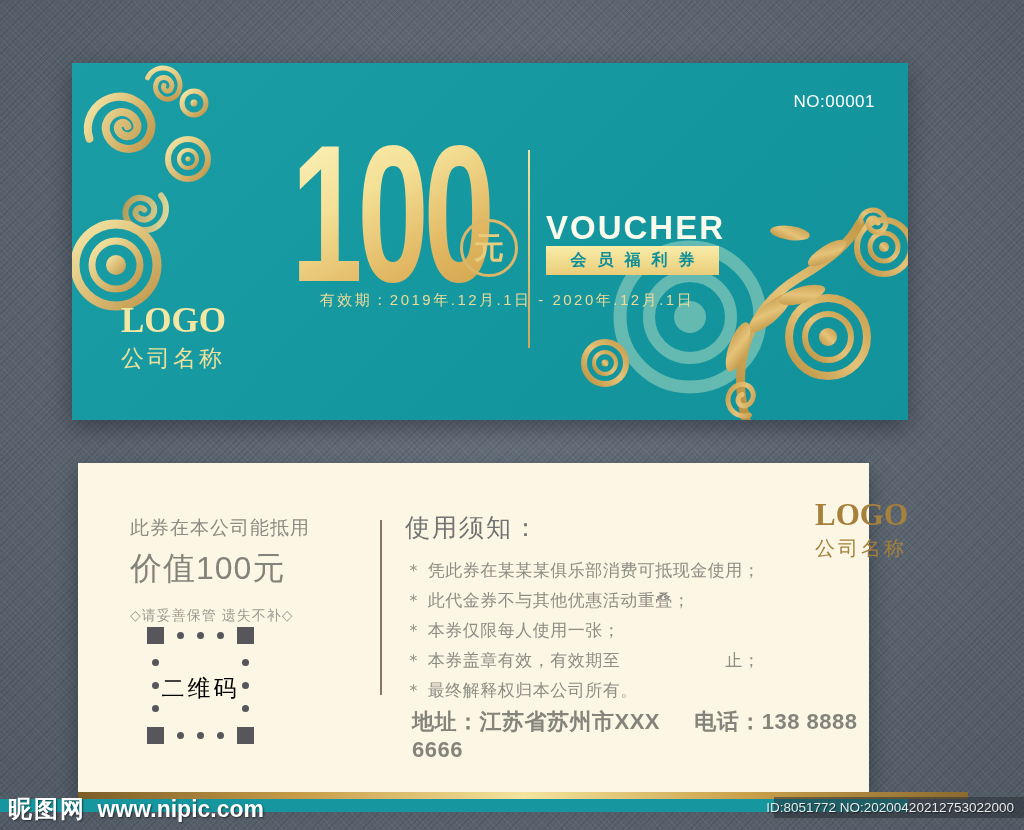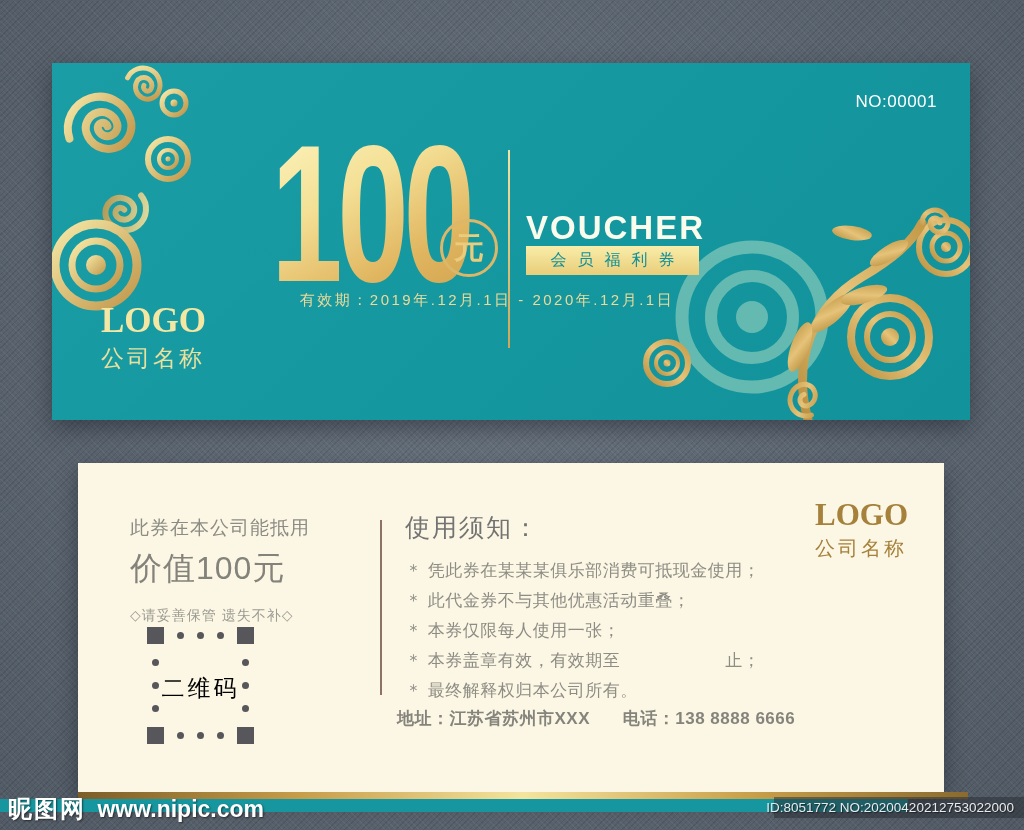--- a/index.html
+++ b/index.html
@@ -10,21 +10,21 @@
     position:relative; width:1024px; height:830px;
     background-color:#5e6975;
     background-image:
       radial-gradient(ellipse at 50% 42%, rgba(255,255,255,0.07), rgba(0,0,0,0.14)),
       repeating-linear-gradient(45deg, rgba(255,255,255,0.05) 0 1px, transparent 1px 4px),
       repeating-linear-gradient(-45deg, rgba(0,0,0,0.10) 0 1px, transparent 1px 4px);
   }
 
   
   .voucher {
-    position:absolute; left:52px; top:63px; width:918px; height:357px;
+    position:absolute; left:72px; top:63px; width:836px; height:357px;
     background:linear-gradient(135deg,#1b9da6 0%,#1597a0 55%,#12929b 100%);
     box-shadow:0 8px 22px rgba(15,20,30,0.45);
     overflow:hidden;
   }
   .serial { position:absolute; top:29px; right:33px; color:#ffffff; font-size:17px; letter-spacing:0.5px; }
 
   .gold-grad {
     background:linear-gradient(160deg,#fdf6c2 0%,#f4e096 38%,#e0b55f 72%,#cfa14c 100%);
     -webkit-background-clip:text; background-clip:text;
     -webkit-text-fill-color:transparent; color:transparent;
@@ -44,56 +44,56 @@
   .v-divider {
     position:absolute; left:456px; top:87px; width:2px; height:198px;
     background:linear-gradient(180deg,#f2e3a4,#cfa557);
   }
   .title-cn { position:absolute; left:474px; top:78px; font-size:51px; font-weight:600; letter-spacing:10px; line-height:1.25; }
   .title-en { position:absolute; left:474px; top:146px; font-size:33px; font-weight:bold; letter-spacing:2px; color:#fafcec; }
   .badge {
     position:absolute; left:474px; top:183px; width:173px; height:29px;
     background:linear-gradient(180deg,#f9eda9,#e9cd79);
     display:flex; align-items:center; justify-content:center;
-    font-size:16px; font-weight:normal; color:#0f8f99; letter-spacing:11px; text-indent:11px;
+    font-size:16px; font-weight:bold; color:#0f8f99; letter-spacing:11px; text-indent:11px;
   }
   .validity {
     position:absolute; left:219px; top:228px; width:432px; text-align:center;
     font-size:15px; letter-spacing:2.5px; color:#eeda97;
   }
   .v-logo { position:absolute; left:49px; top:240px; }
   .v-logo .logo-word { font-family:"Liberation Serif","DejaVu Serif",serif; font-size:35px; font-weight:bold; color:#f3e7a3; line-height:1.05; }
   .v-logo .logo-company { font-size:23px; color:#ece09b; letter-spacing:3px; margin-top:3px; }
 
   .deco-tl { position:absolute; left:0; top:0; }
   .deco-br { position:absolute; right:0; bottom:0; }
 
   
   .stub {
-    position:absolute; left:78px; top:463px; width:866px; height:329px;
+    position:absolute; left:78px; top:463px; width:791px; height:329px;
     background:#fcf7e4;
     box-shadow:0 8px 20px rgba(15,20,30,0.45);
   }
   .stub-left { position:absolute; left:52px; top:52px; }
   .stub-line1 { font-size:19px; color:#8d8c84; letter-spacing:1px; }
   .stub-line2 { font-size:32px; color:#84837b; margin-top:6px; letter-spacing:1px; }
   .stub-line3 { font-size:14px; color:#9b9a92; margin-top:16px; letter-spacing:1px; }
 
   .qr { position:absolute; left:69px; top:164px; width:107px; height:117px; }
   .qr .corner { position:absolute; width:17px; height:17px; background:#57565a; }
   .qr .dot { position:absolute; width:7px; height:7px; border-radius:50%; background:#57565a; }
   .qr-label { position:absolute; left:0; right:0; top:46px; text-align:center; font-size:23px; color:#000000; letter-spacing:3px; }
 
   .stub-divider { position:absolute; left:302px; top:57px; width:2px; height:175px; background:#8d7365; }
 
   .notice { position:absolute; left:327px; top:48px; width:480px; }
   .notice-title { font-size:25px; color:#737373; letter-spacing:2px; margin-bottom:12px; }
   .note-line { font-size:17px; color:#8e8d85; line-height:30px; letter-spacing:0.5px; }
 
-  .contact { position:absolute; left:319px; top:244px; font-size:17px; font-weight:bold; color:#85847c;text-align:right; }
+  .contact { position:absolute; left:334px; top:244px; font-size:22px; font-weight:bold; color:#85847c; }
   .contact span { margin-right:28px; letter-spacing:0.5px; }
 
   .s-logo { position:absolute; left:737px; top:36px; }
   .s-logo .logo-word { font-family:"Liberation Serif","DejaVu Serif",serif; font-size:31px; font-weight:bold; color:#a6813c; line-height:1.05; }
   .s-logo .logo-company { font-size:20px; color:#a6813c; letter-spacing:3px; margin-top:3px; }
 
   
   .bar-gold { position:absolute; left:78px; top:792px; width:890px; height:7px;
     background:linear-gradient(90deg,#7c5d28,#c79d49,#f4e49e,#caa14b,#8a6a2f); }
   .bar-teal { position:absolute; left:0; top:799px; width:908px; height:13px; background:#1697a0; }

